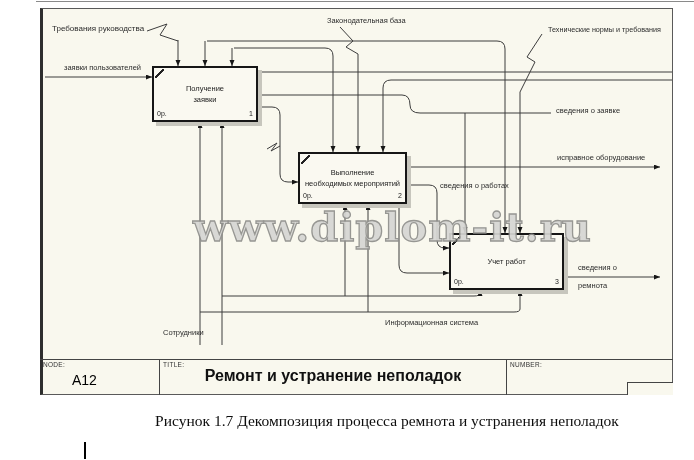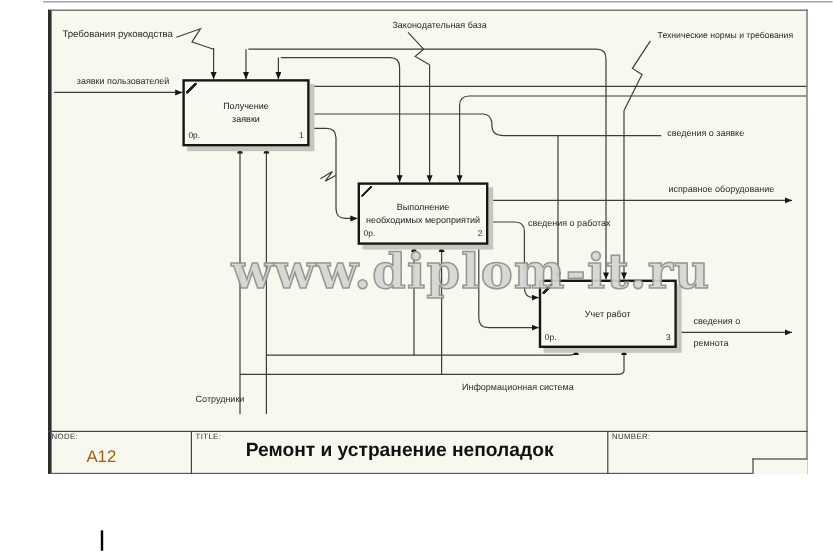--- a/index.html
+++ b/index.html
@@ -22,21 +22,21 @@
   .watermark{position:absolute;z-index:6;left:168px;top:203px;font-family:"DejaVu Serif",serif;
        font-weight:bold;font-size:40px;letter-spacing:1px;color:#d6d6d3;
        -webkit-text-stroke:1.3px #8f8f8c;opacity:.92;white-space:nowrap;margin-left:25px;}
   .titlebar{position:absolute;z-index:5;left:40px;top:359px;width:633px;height:36px;box-sizing:border-box;
        border-top:1px solid #444;display:flex;}
   .cell{position:relative;box-sizing:border-box;height:100%;}
   .cell-node{width:120px;border-right:1px solid #444;}
   .cell-title{width:347px;border-right:1px solid #444;}
   .cell-number{flex:1;}
   .cell .tag{position:absolute;left:3px;top:1px;font-size:6.5px;color:#333;letter-spacing:.3px;}
-  .node-value{position:absolute;left:32px;top:12px;font-size:14px;color:#a16207;}
+  .node-value{position:absolute;left:32px;top:12px;font-size:14px;color:#000000;}
   .title-value{position:absolute;left:0;right:0;top:7px;text-align:center;font-size:16px;font-weight:600;color:#111;}
   .corner-box{position:absolute;right:0;bottom:0;width:46px;height:13px;background:#f9f8ee;
        border-left:1px solid #444;border-top:1px solid #444;box-sizing:border-box;}
   .caption{position:absolute;left:80px;right:0;top:412px;text-align:center;z-index:5;
        font-family:"Liberation Serif",serif;font-size:15.5px;color:#0d0d0d;}
   .cursor{position:absolute;left:84px;top:442px;width:2px;height:17px;background:#000;z-index:5;}
 </style>
 </head>
 <body>
 
@@ -130,15 +130,16 @@
     <div class="cell cell-title">
       <span class="tag">TITLE:</span>
       <span class="title-value">Ремонт и устранение  неполадок</span>
     </div>
     <div class="cell cell-number">
       <span class="tag">NUMBER:</span>
       <span class="corner-box"></span>
     </div>
   </div>
 
+  <div class="caption">Рисунок 1.7 Декомпозиция процесса ремнота и устранения неполадок</div>
   <div class="cursor"></div>
 
 </div>
 
 </body></html>

